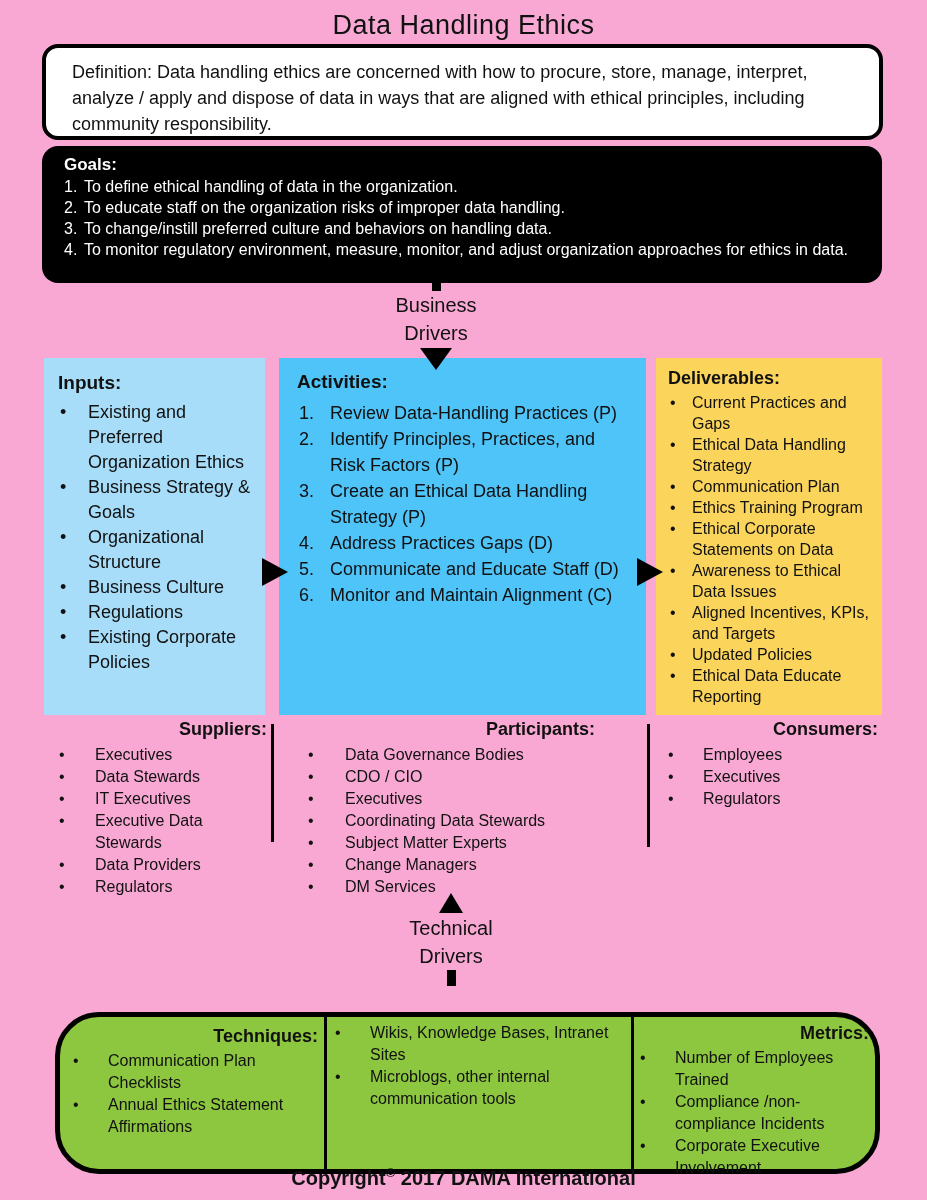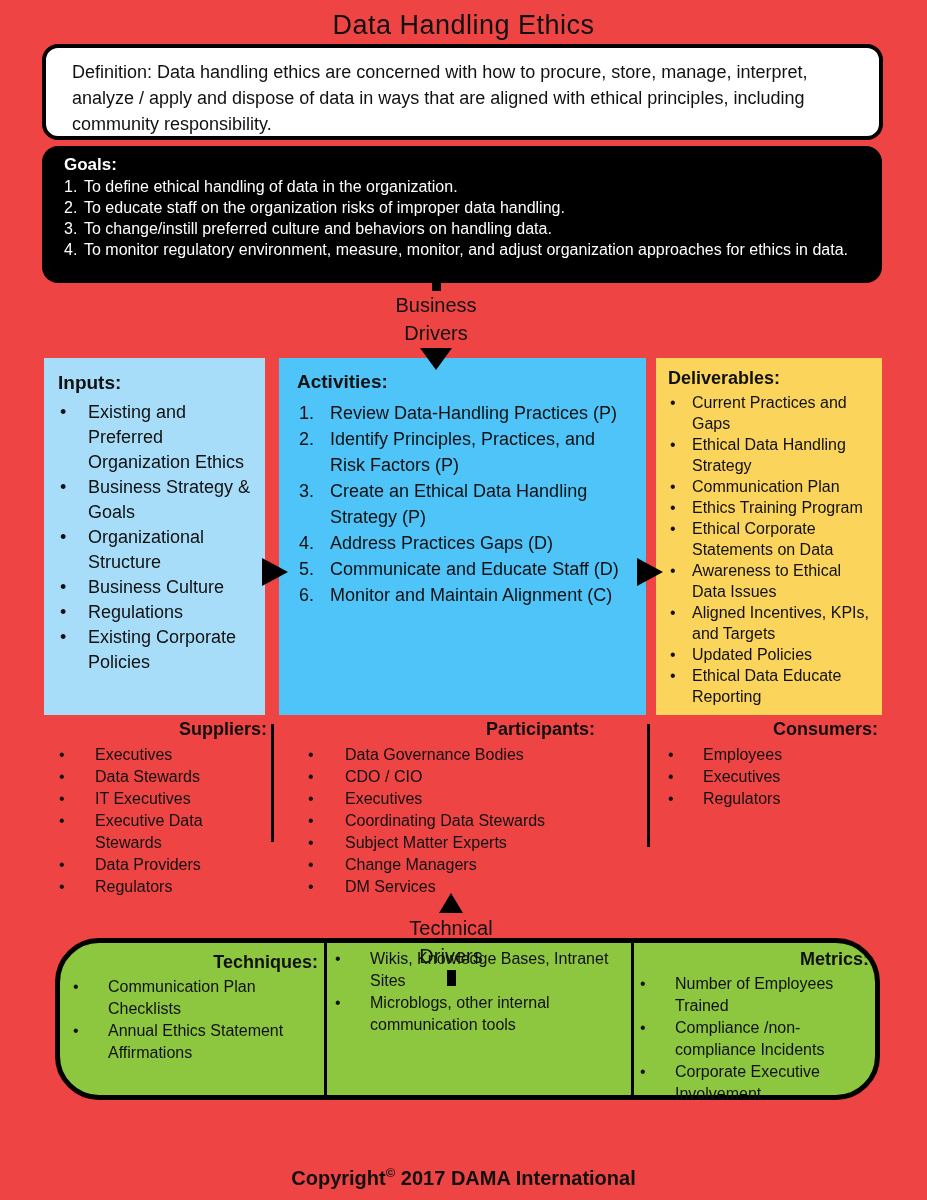--- a/index.html
+++ b/index.html
@@ -1,17 +1,17 @@
 <!DOCTYPE html>
 <html><head>
 <meta charset="utf-8">
 <style>
   * { box-sizing: border-box; margin: 0; padding: 0; }
   body { margin: 0; background: #ffffff; font-family: "Liberation Sans", sans-serif; color: #111; }
-  .page { position: relative; width: 927px; height: 1200px; background: #ef4444; overflow: hidden; }
+  .page { position: relative; width: 927px; height: 1200px; background: #f9a8d4; overflow: hidden; }
 
   .title { position: absolute; top: 10px; left: 0; width: 100%; text-align: center;
            font-size: 27px; font-weight: 400; letter-spacing: 0.5px; }
 
   .def-box { position: absolute; left: 42px; top: 44px; width: 841px; height: 96px;
              border: 4px solid #000; border-radius: 16px; padding: 11px 26px 0 26px;
              font-size: 18px; line-height: 26px; background: #fff; }
   .bold { font-weight: normal; text-align: center; }
 
   .goals-box { position: absolute; left: 42px; top: 146px; width: 840px; height: 137px;
@@ -67,21 +67,21 @@
   .sec-suppliers ul.blist li::before { left: 4px; }
   .sec-participants ul.blist li { padding-left: 42px; }
   .sec-participants ul.blist li::before { left: 5px; }
   .sec-consumers ul.blist li { padding-left: 40px; }
   .sec-consumers ul.blist li::before { left: 5px; }
 
   .vdiv { position: absolute; background: #000; width: 3px; }
   .vd1 { left: 271px; top: 724px; height: 118px; }
   .vd2 { left: 647px; top: 724px; height: 123px; }
 
-  .green-box { position: absolute; left: 55px; top: 938px; width: 825px; height: 162px;
+  .green-box { position: absolute; left: 55px; top: 1012px; width: 825px; height: 162px;
                background: #8DC63F; border: 5px solid #000; border-radius: 44px; }
   .gdiv { position: absolute; top: 0; bottom: 0; width: 3px; background: #000; }
   .gd1 { left: 264px; }
   .gd2 { left: 571px; }
   .gsec { position: absolute; top: 8px; font-size: 16px; line-height: 22px; }
   .gsec .sp-head { margin-bottom: 3px; }
   .g-techniques { left: 10px; width: 248px; }
   .g-tools { left: 272px; top: 5px; width: 292px; }
   .g-metrics { left: 577px; top: 5px; width: 232px; }
   .gsec ul.blist li { padding-left: 38px; }

